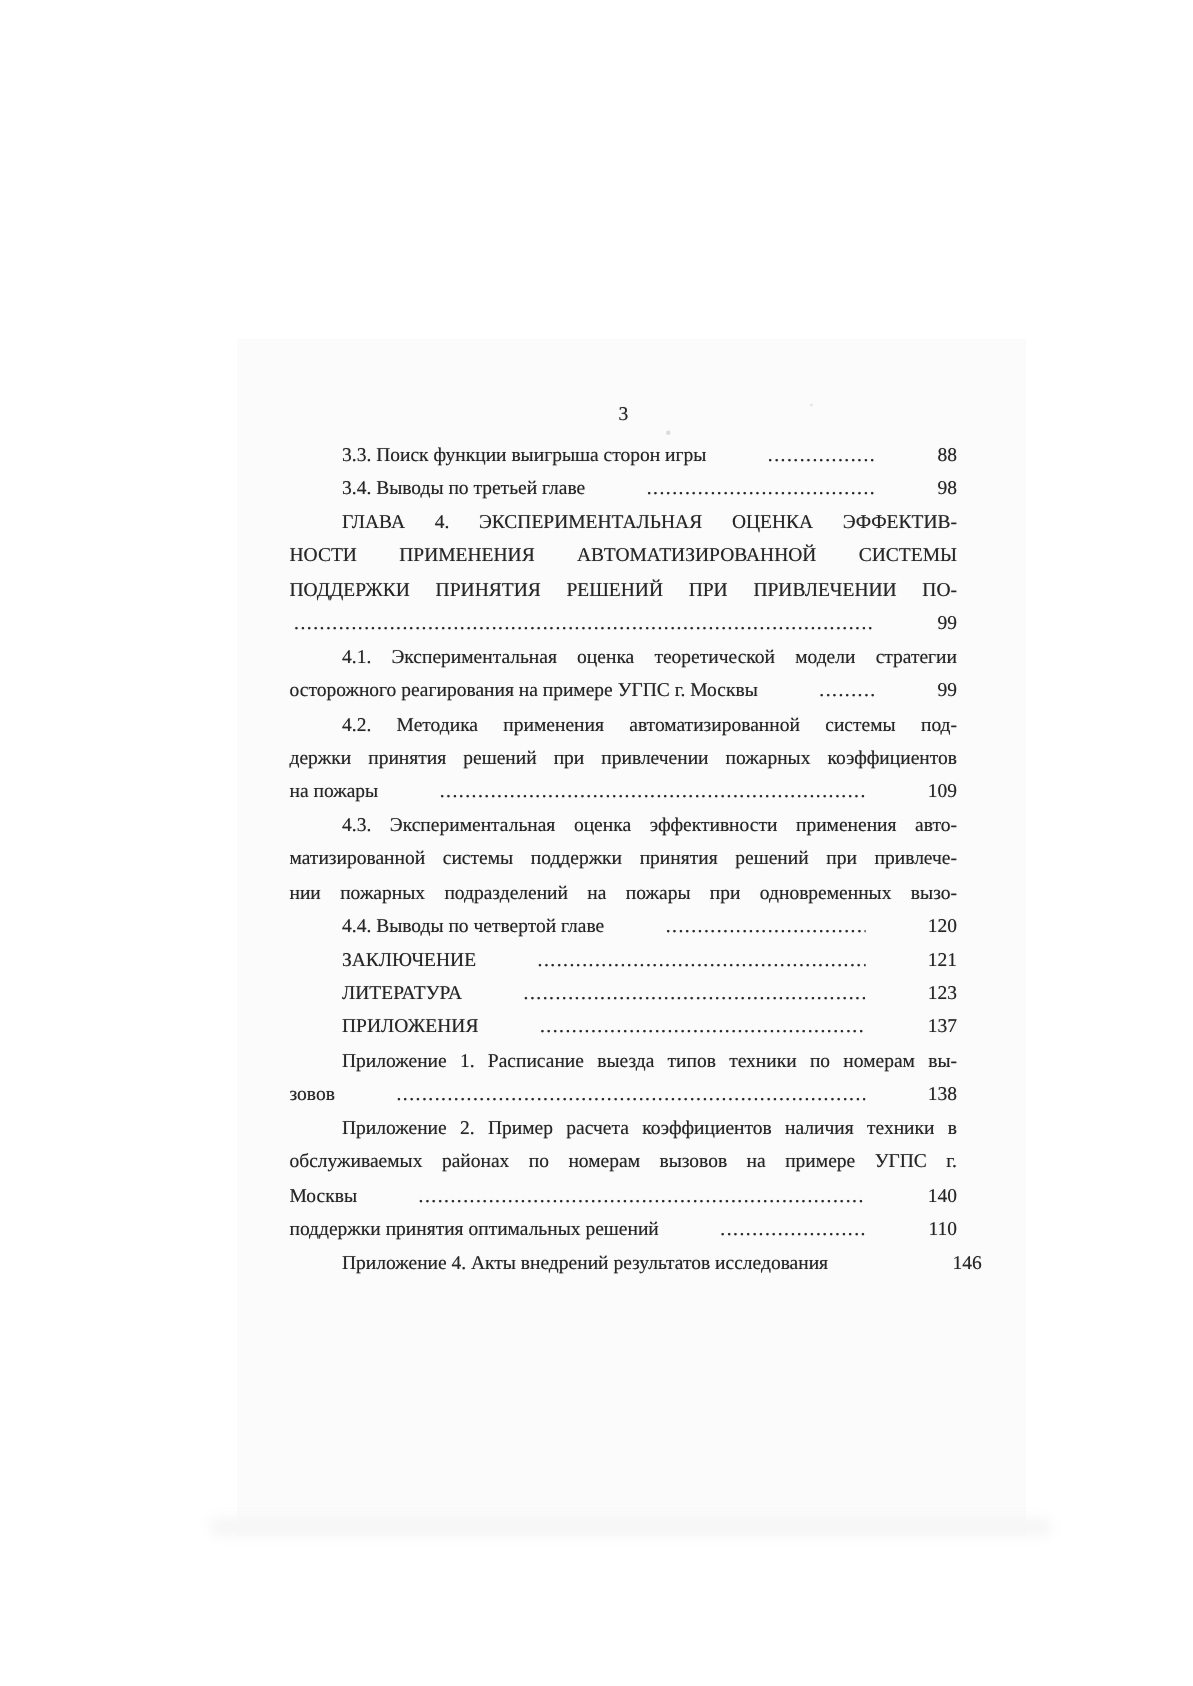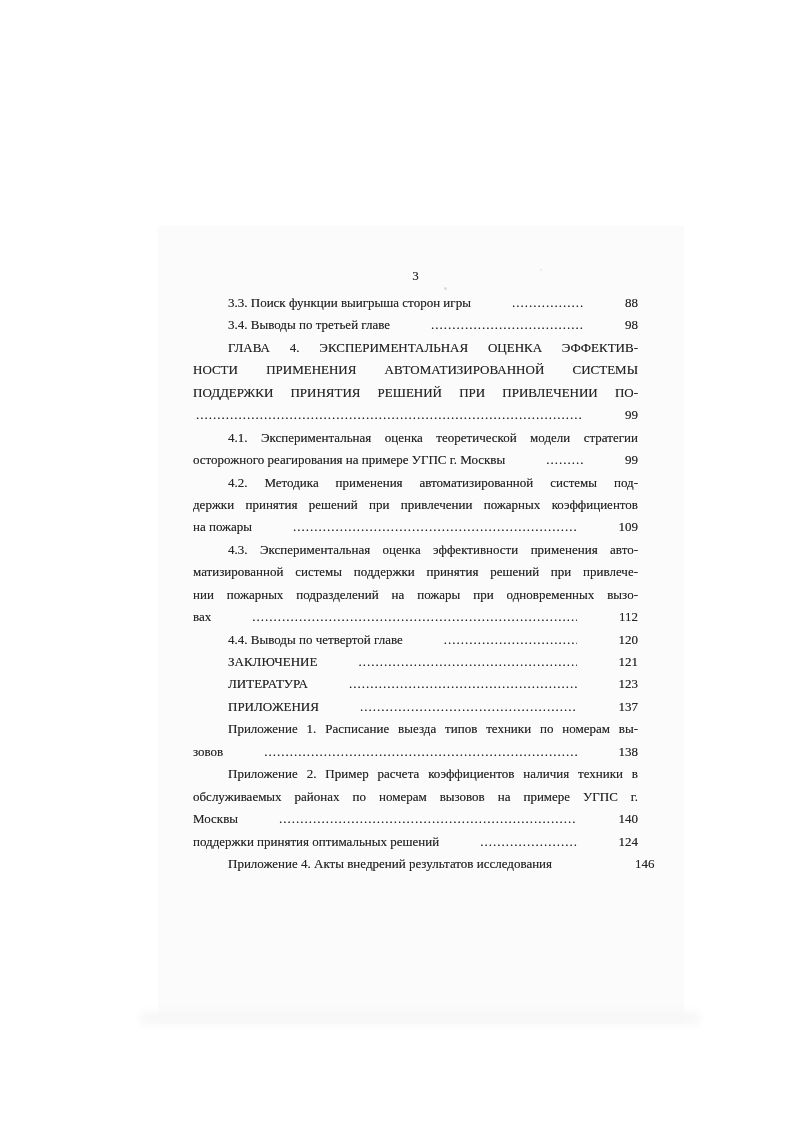--- a/index.html
+++ b/index.html
@@ -169,25 +169,20 @@
     </div>
 
     <div class="line justify">
       <span class="txt">матизированной системы поддержки принятия решений при привлече-</span>
     </div>
 
     <div class="line justify">
       <span class="txt">нии пожарных подразделений на пожары при одновременных вызо-</span>
     </div>
 
-    <div class="line leader-row">
-      <span class="txt">вах</span>
-      <span class="leader"></span>
-      <span class="pg">112</span>
-    </div>
 
     <div class="line leader-row indent">
       <span class="txt">4.4. Выводы по четвертой главе</span>
       <span class="leader"></span>
       <span class="pg">120</span>
     </div>
 
     <div class="line leader-row indent">
       <span class="txt">ЗАКЛЮЧЕНИЕ</span>
       <span class="leader"></span>
@@ -227,21 +222,21 @@
     <div class="line leader-row">
       <span class="txt">Москвы</span>
       <span class="leader"></span>
       <span class="pg">140</span>
     </div>
 
 
     <div class="line leader-row">
       <span class="txt">поддержки принятия оптимальных решений</span>
       <span class="leader"></span>
-      <span class="pg">124</span>
+      <span class="pg">110</span>
     </div>
 
     <div class="line leader-row indent">
       <span class="txt">Приложение 4. Акты внедрений результатов исследования</span>
       <span class="leader"></span>
       <span class="pg">146</span>
     </div>
 
   </div>
 

